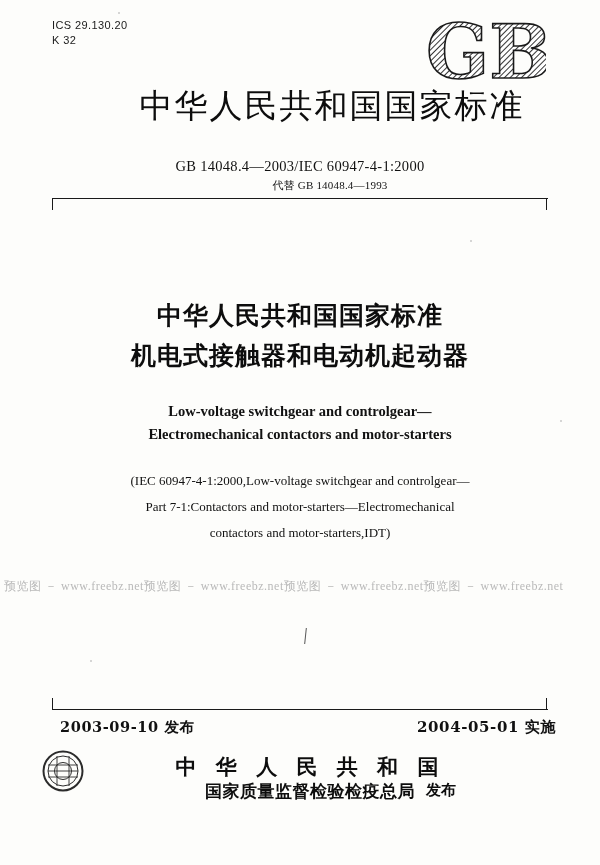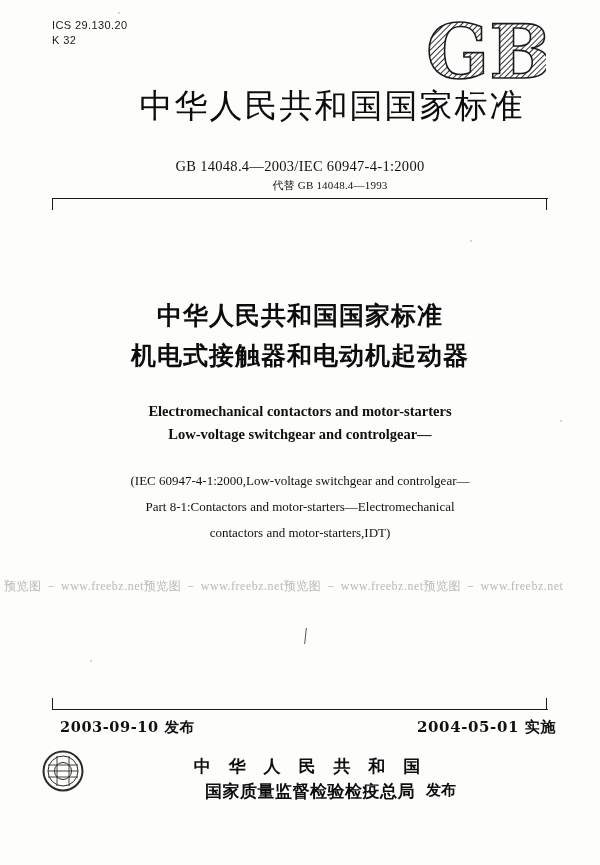--- a/index.html
+++ b/index.html
@@ -203,21 +203,21 @@
     position: absolute;
     left: 100px;
     top: 754px;
     width: 420px;
     text-align: center;
     font-family: "DejaVu Serif", serif;
     font-weight: bold;
     color: #0d0d0d;
   }
   .issuer-line1 {
-    font-size: 17px;
+    font-size: 21px;
     letter-spacing: 6px;
     line-height: 25px;
     text-align: center;
   }
   .issuer-line2 {
     font-size: 17px;
     letter-spacing: 0.5px;
     line-height: 25px;
   }
   .issuer-publish {
@@ -280,27 +280,27 @@
   <div class="rule bottom"></div>
   <div class="tick t3"></div>
   <div class="tick t4"></div>
 
   <div class="title-cn">
     <div>中华人民共和国国家标准</div>
     <div>机电式接触器和电动机起动器</div>
   </div>
 
   <div class="title-en">
+    <div>Low-voltage switchgear and controlgear—</div>
     <div>Electromechanical contactors and motor-starters</div>
-    <div>Low-voltage switchgear and controlgear—</div>
   </div>
 
   <div class="idt-note">
     <div>(IEC 60947-4-1:2000,Low-voltage switchgear and controlgear—</div>
-    <div>Part 8-1:Contactors and motor-starters—Electromechanical</div>
+    <div>Part 7-1:Contactors and motor-starters—Electromechanical</div>
     <div>contactors and motor-starters,IDT)</div>
   </div>
 
   <div class="watermark-row w1">
     <span>预览图 － www.freebz.net</span>
     <span>预览图 － www.freebz.net</span>
     <span>预览图 － www.freebz.net</span>
     <span>预览图 － www.freebz.net</span>
   </div>
 

